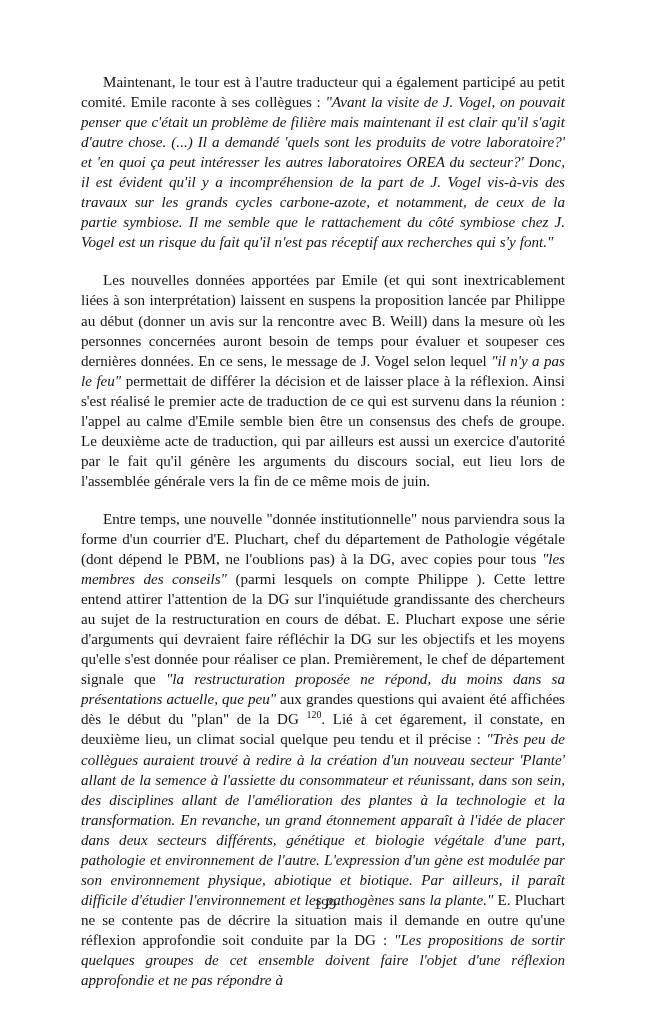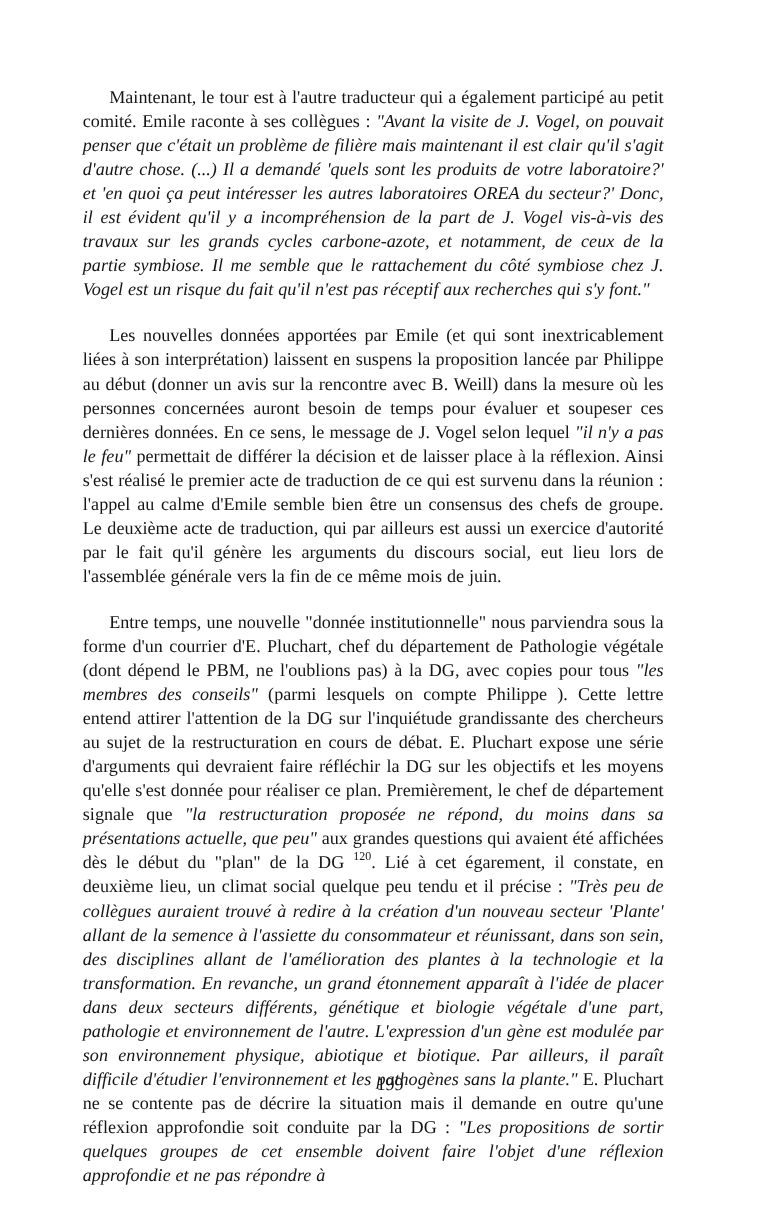--- a/index.html
+++ b/index.html
@@ -17,21 +17,21 @@
   }
   .page {
     position: absolute;
     left: 0; top: 0;
     width: 650px;
     height: 1016px;
     background: #ffffff;
   }
   .textblock {
     position: absolute;
-    left: 69px;
+    left: 81px;
     top: 72px;
     width: 484px;
   }
   p.para {
     margin: 0;
     padding: 0;
     text-align: justify;
     text-justify: inter-word;
     font-size: 15.1px;
     line-height: 20.05px;

